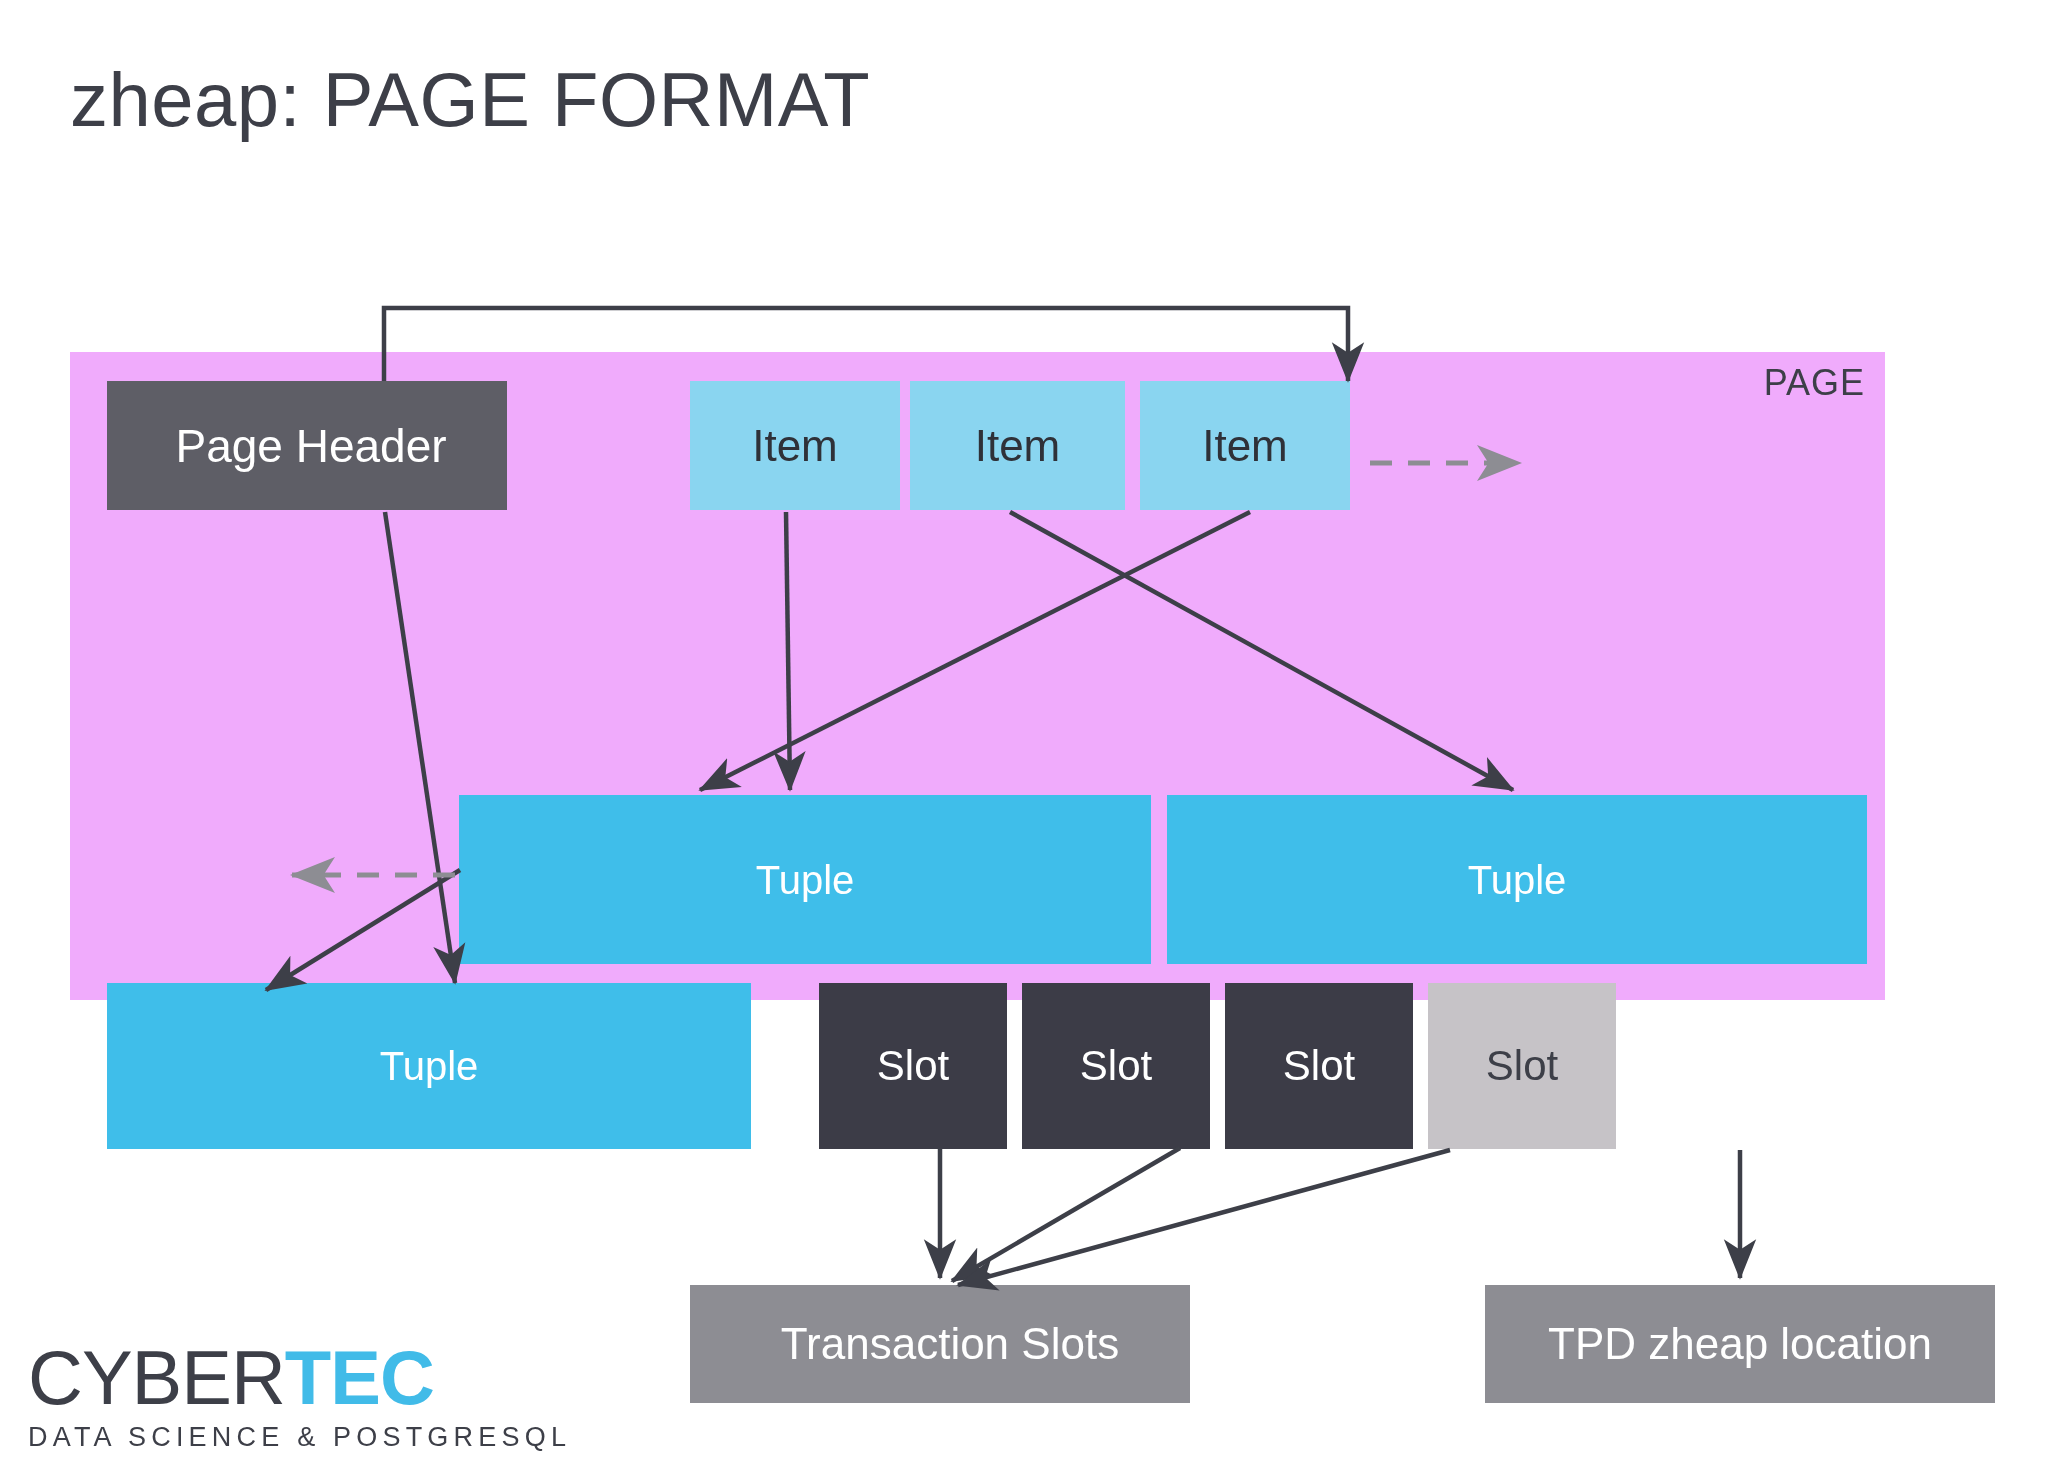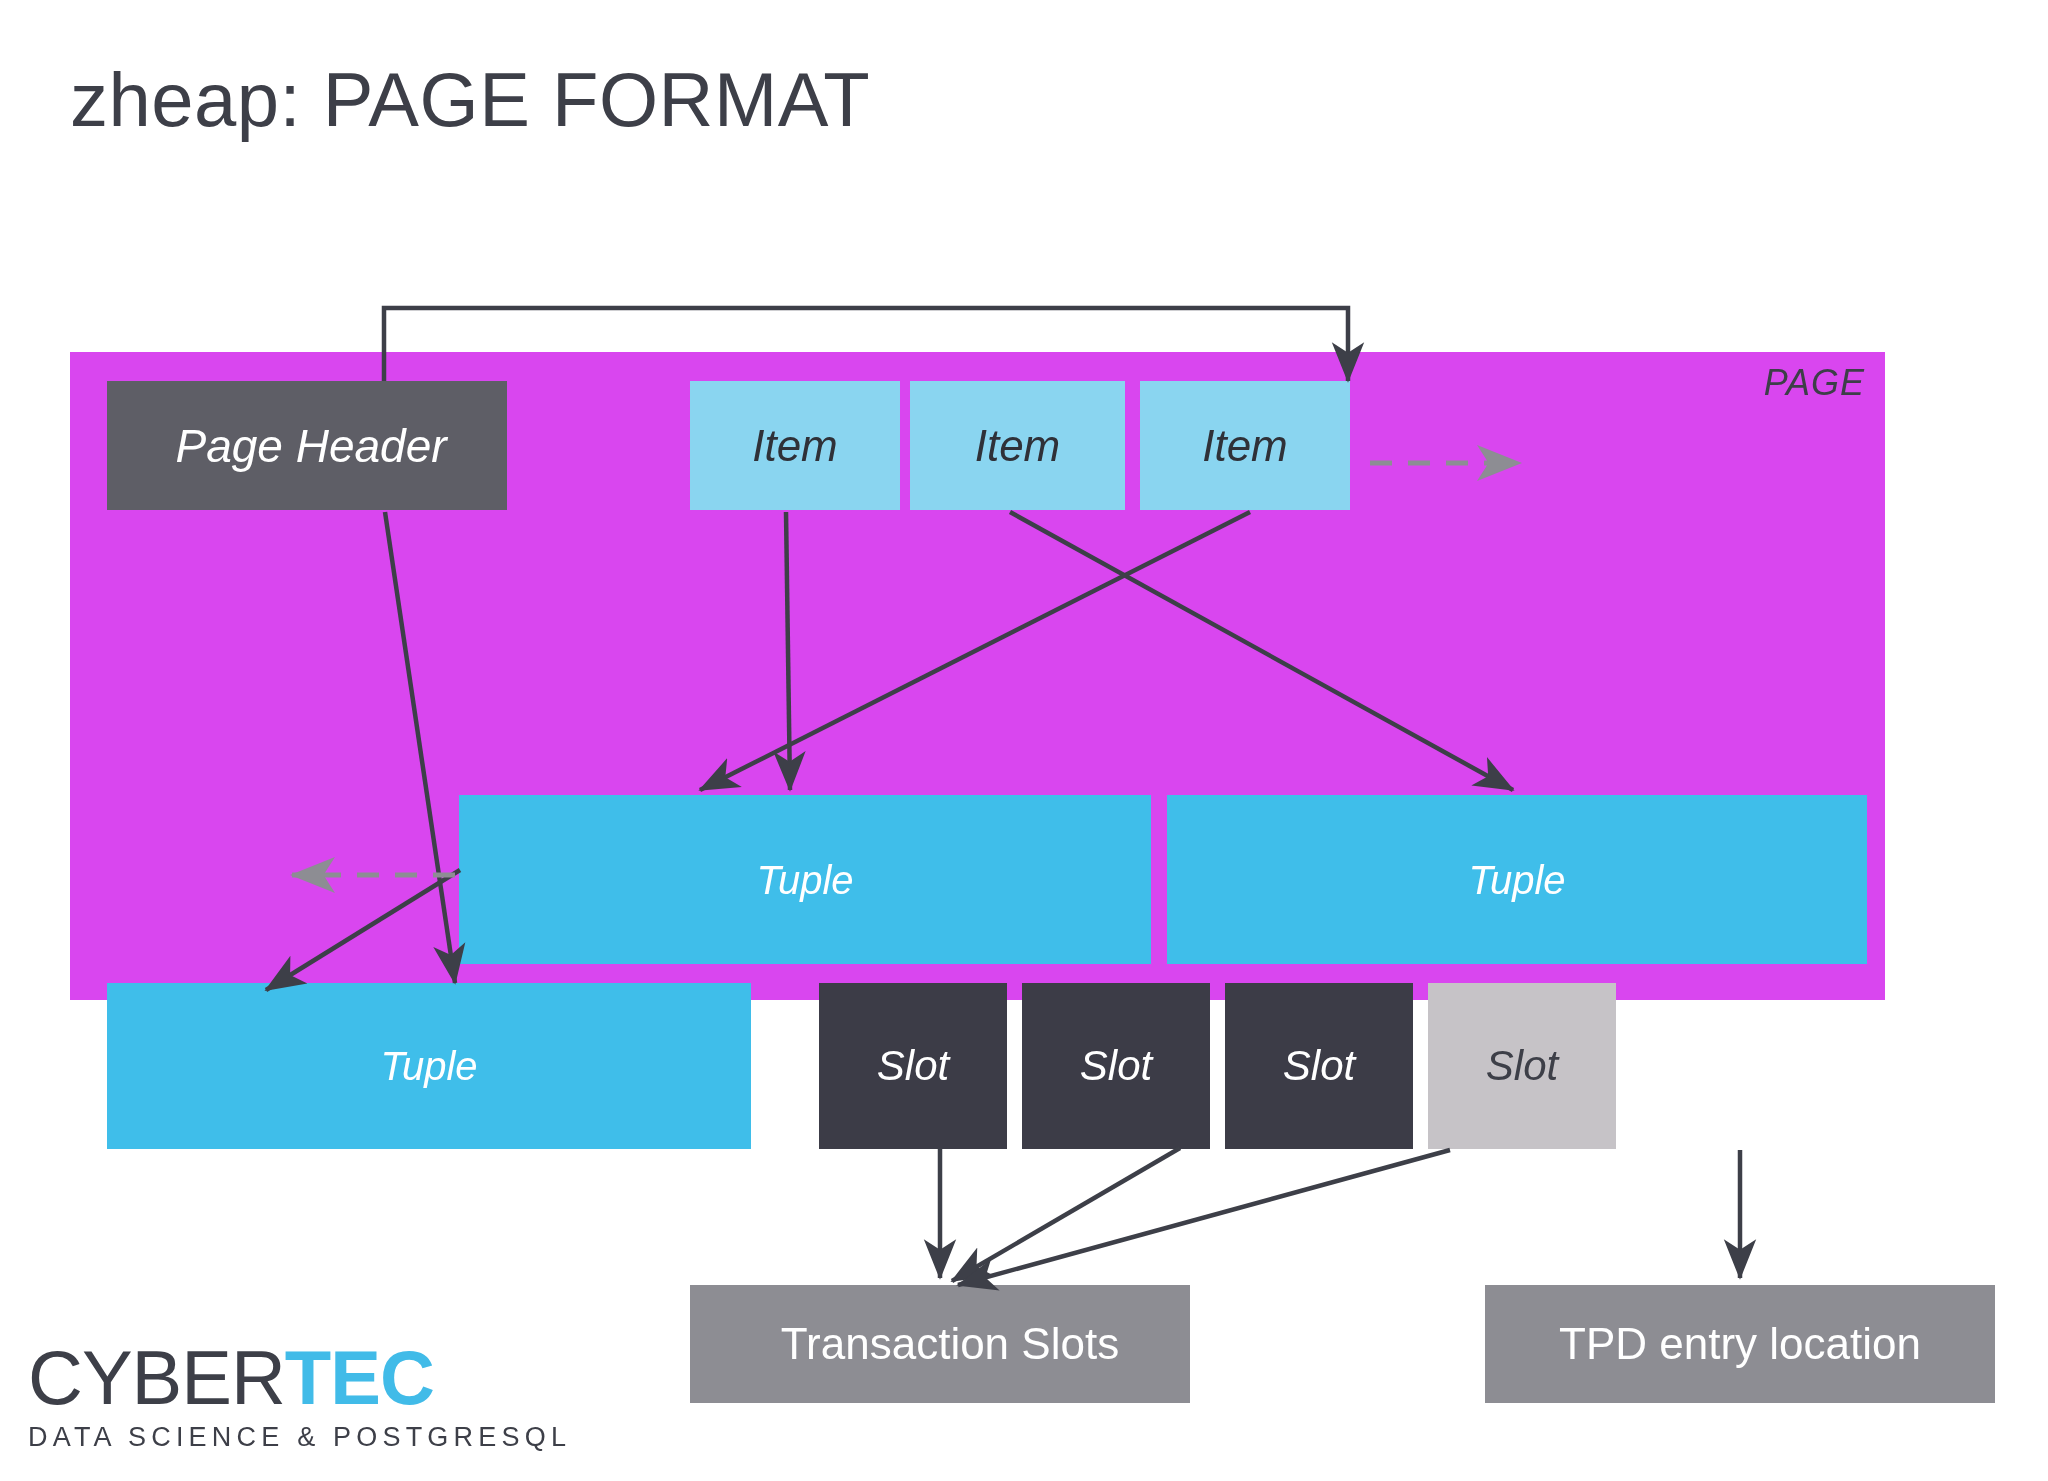--- a/index.html
+++ b/index.html
@@ -31,22 +31,21 @@
   }
   #slide-title .t-light { font-weight: 300; }
 
   
   #page-container {
     position: absolute;
     left: 70px;
     top: 352px;
     width: 1815px;
     height: 648px;
-    background: #d946ef;
-    font-style: italic;
+    background: #f0abfc;
   }
   #page-label {
     position: absolute;
     right: 20px;
     top: 10px;
     font-size: 36px;
     font-weight: 300;
     color: #3d3f48;
     letter-spacing: 1px;
   }
@@ -177,21 +176,21 @@
   <div class="box box-slot-empty" style="left:1358px; top:631px; width:188px; height:166px;">
     <span>Slot</span>
   </div>
 
 </div>
 
 <div class="box box-caption" style="left:690px; top:1285px; width:500px; height:118px;padding-left:20px;">
   <span>Transaction Slots</span>
 </div>
 <div class="box box-caption" style="left:1485px; top:1285px; width:510px; height:118px;">
-  <span>TPD entry location</span>
+  <span>TPD zheap location</span>
 </div>
 
 <svg id="arrow-layer" viewBox="0 0 2048 1481">
   <defs>
     <marker id="ah" markerWidth="11" markerHeight="11" refX="8.6" refY="4" orient="auto" markerUnits="strokeWidth">
       <path d="M0,0.4 L9,4 L0,7.6 L2.3,4 Z" fill="#3d3f48"></path>
     </marker>
     <marker id="ahg" markerWidth="11" markerHeight="11" refX="8.6" refY="4" orient="auto" markerUnits="strokeWidth">
       <path d="M0,0.4 L9,4 L0,7.6 L2.3,4 Z" fill="#8d8d93"></path>
     </marker>

